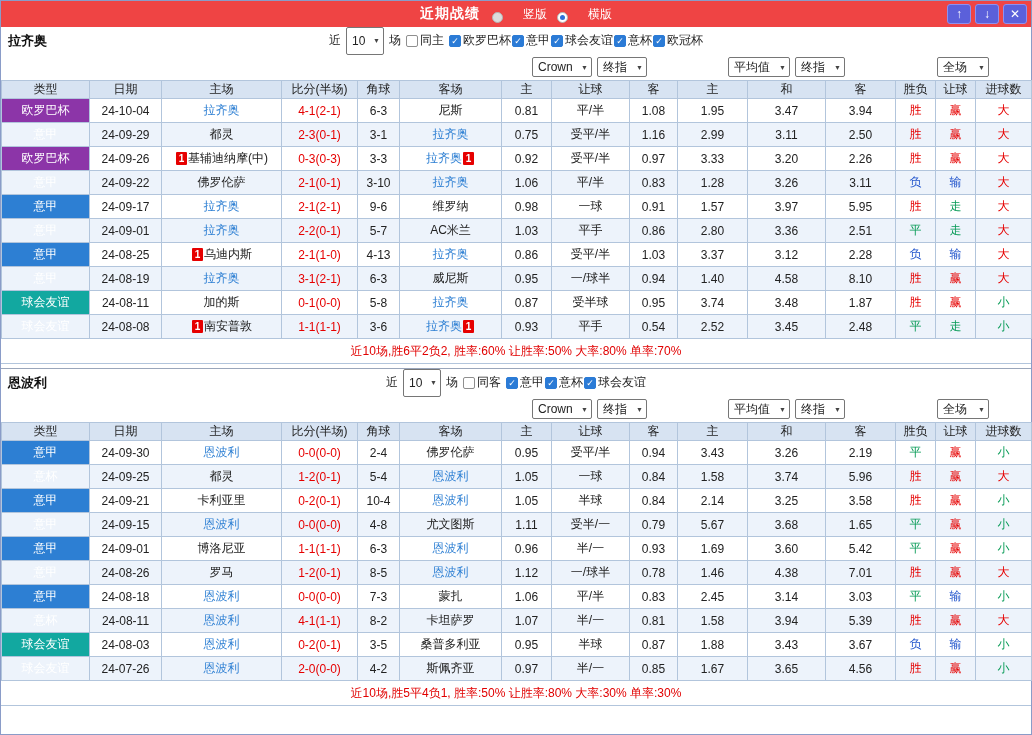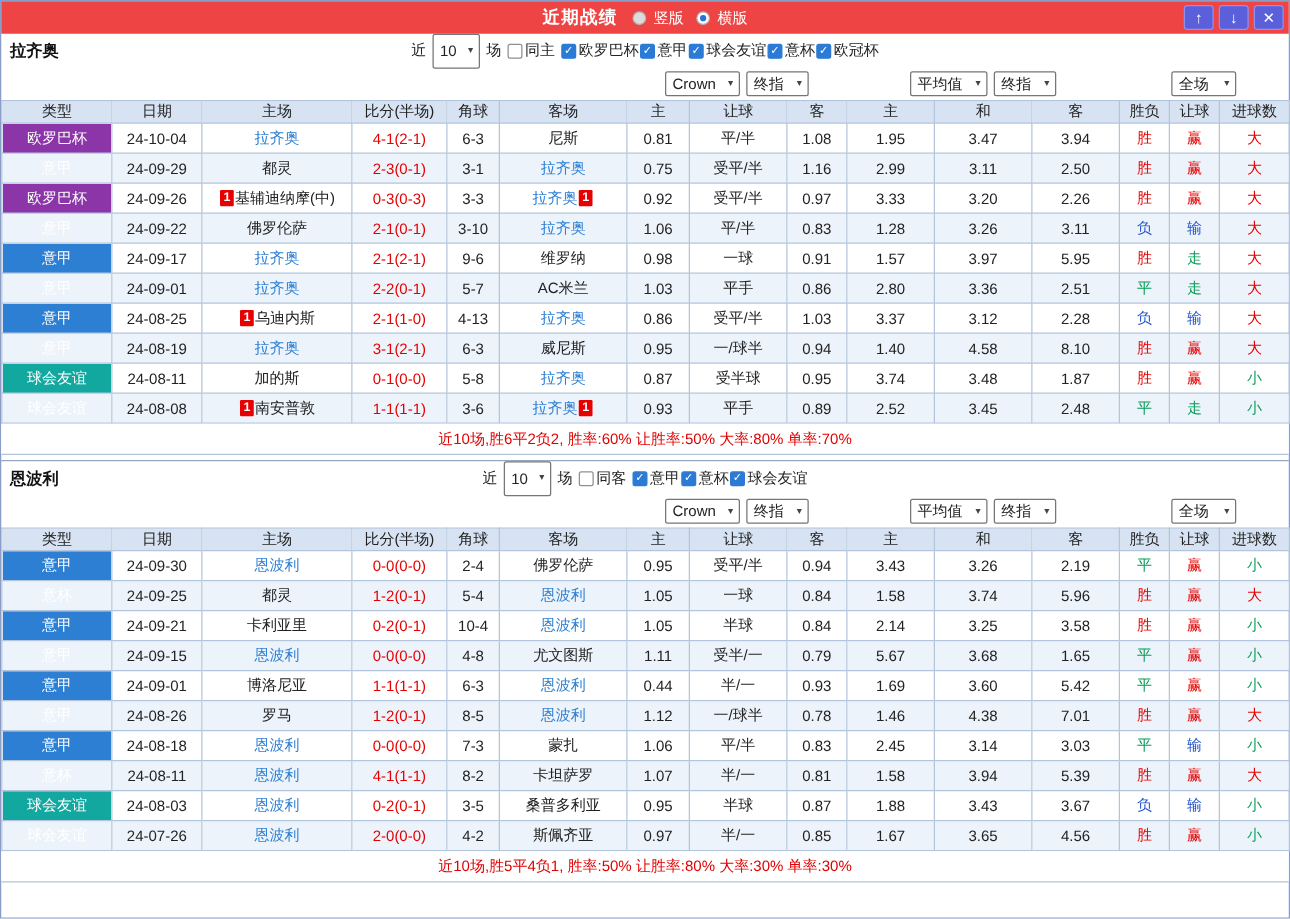--- a/index.html
+++ b/index.html
@@ -4,21 +4,21 @@
 <style>
   * { margin:0; padding:0; box-sizing:border-box; }
   html,body { background:#fff; }
   body { font-family:"Liberation Sans","DejaVu Sans",sans-serif; font-size:12px; color:#222; width:1032px; }
   .page { width:1032px; min-height:735px; border:1px solid #8a9cc8; background:#fff; }
 
   
   .titlebar { height:26px; background:#ef4444; display:flex; align-items:center; position:relative; color:#fff; }
   .titlebar-center { margin:0 auto; display:flex; align-items:center; gap:12px; }
   .title { font-weight:bold; font-size:14px; letter-spacing:1px; }
-  .radio { display:inline-flex; align-items:center; gap:6px; cursor:pointer; }
+  .radio { display:inline-flex; align-items:flex-end; gap:20px; cursor:pointer; }
   .rb { width:11px; height:11px; border-radius:50%; background:#dcdcdc; border:1px solid #b5b5b5; display:inline-block; position:relative; }
   .rb.on { background:#fff; }
   .rb.on::after { content:""; position:absolute; left:2px; top:2px; width:5px; height:5px; border-radius:50%; background:#2f6fd8; }
   .tb-buttons { position:absolute; right:4px; top:3px; display:flex; gap:4px; }
   .tb-btn { width:24px; height:20px; background:#5b60da; color:#fff; border:1px solid #8d91f0; border-radius:3px; font-size:12px; line-height:17px; text-align:center; cursor:pointer; padding:0; }
 
   
   .section + .section { border-top:1px solid #9aa6bb; margin-top:4px; }
   .sec-head { height:27px; display:flex; align-items:center; position:relative; padding:0 6px; }
   .team-name { position:absolute; left:7px; font-weight:bold; font-size:13px; color:#111; }
@@ -334,21 +334,21 @@
           </tr>
           <tr class="alt">
             <td class="league lc-friendly">球会友谊</td>
             <td>24-08-08</td>
             <td><span class="card1">1</span><span>南安普敦</span></td>
             <td class="score">1-1(1-1)</td>
             <td>3-6</td>
             <td><span class="t-focus">拉齐奥</span><span class="card1">1</span></td>
             <td>0.93</td>
             <td>平手</td>
-            <td>0.89</td>
+            <td>0.54</td>
             <td>2.52</td>
             <td>3.45</td>
             <td>2.48</td>
             <td class="t-green">平</td>
             <td class="t-green">走</td>
             <td class="t-green">小</td>
           </tr>
         </tbody>
     </table>
     <div class="summary">近10场,胜6平2负2, 胜率:60% 让胜率:50% 大率:80% 单率:70%</div>
@@ -512,21 +512,21 @@
             <td class="t-red">赢</td>
             <td class="t-green">小</td>
           </tr>
           <tr>
             <td class="league lc-seriea">意甲</td>
             <td>24-09-01</td>
             <td><span>博洛尼亚</span></td>
             <td class="score">1-1(1-1)</td>
             <td>6-3</td>
             <td><span class="t-focus">恩波利</span></td>
-            <td>0.44</td>
+            <td>0.96</td>
             <td>半/一</td>
             <td>0.93</td>
             <td>1.69</td>
             <td>3.60</td>
             <td>5.42</td>
             <td class="t-green">平</td>
             <td class="t-red">赢</td>
             <td class="t-green">小</td>
           </tr>
           <tr class="alt">

